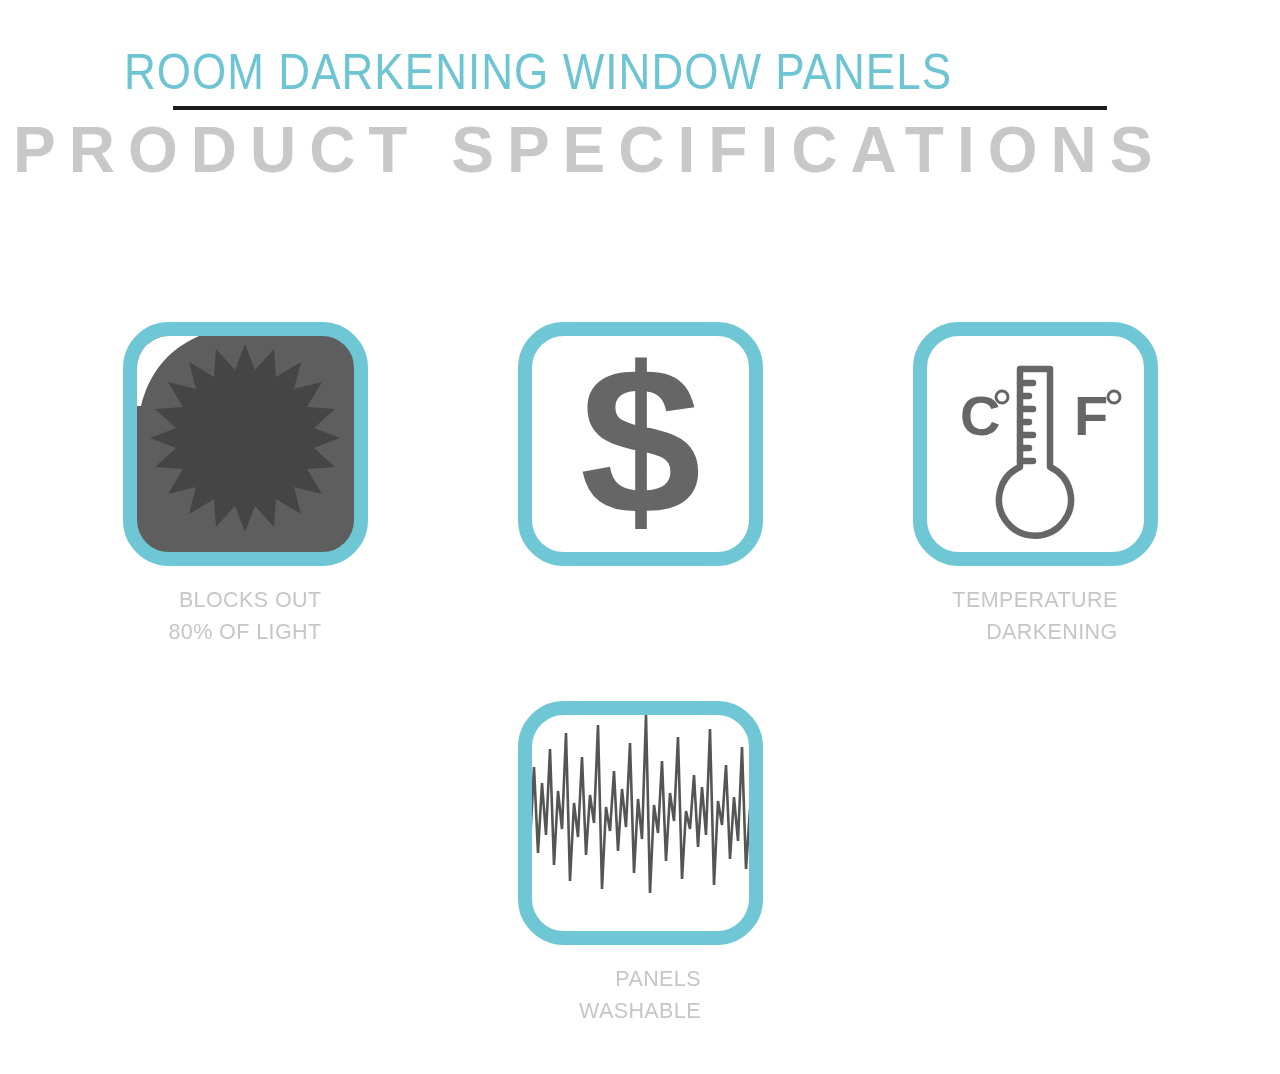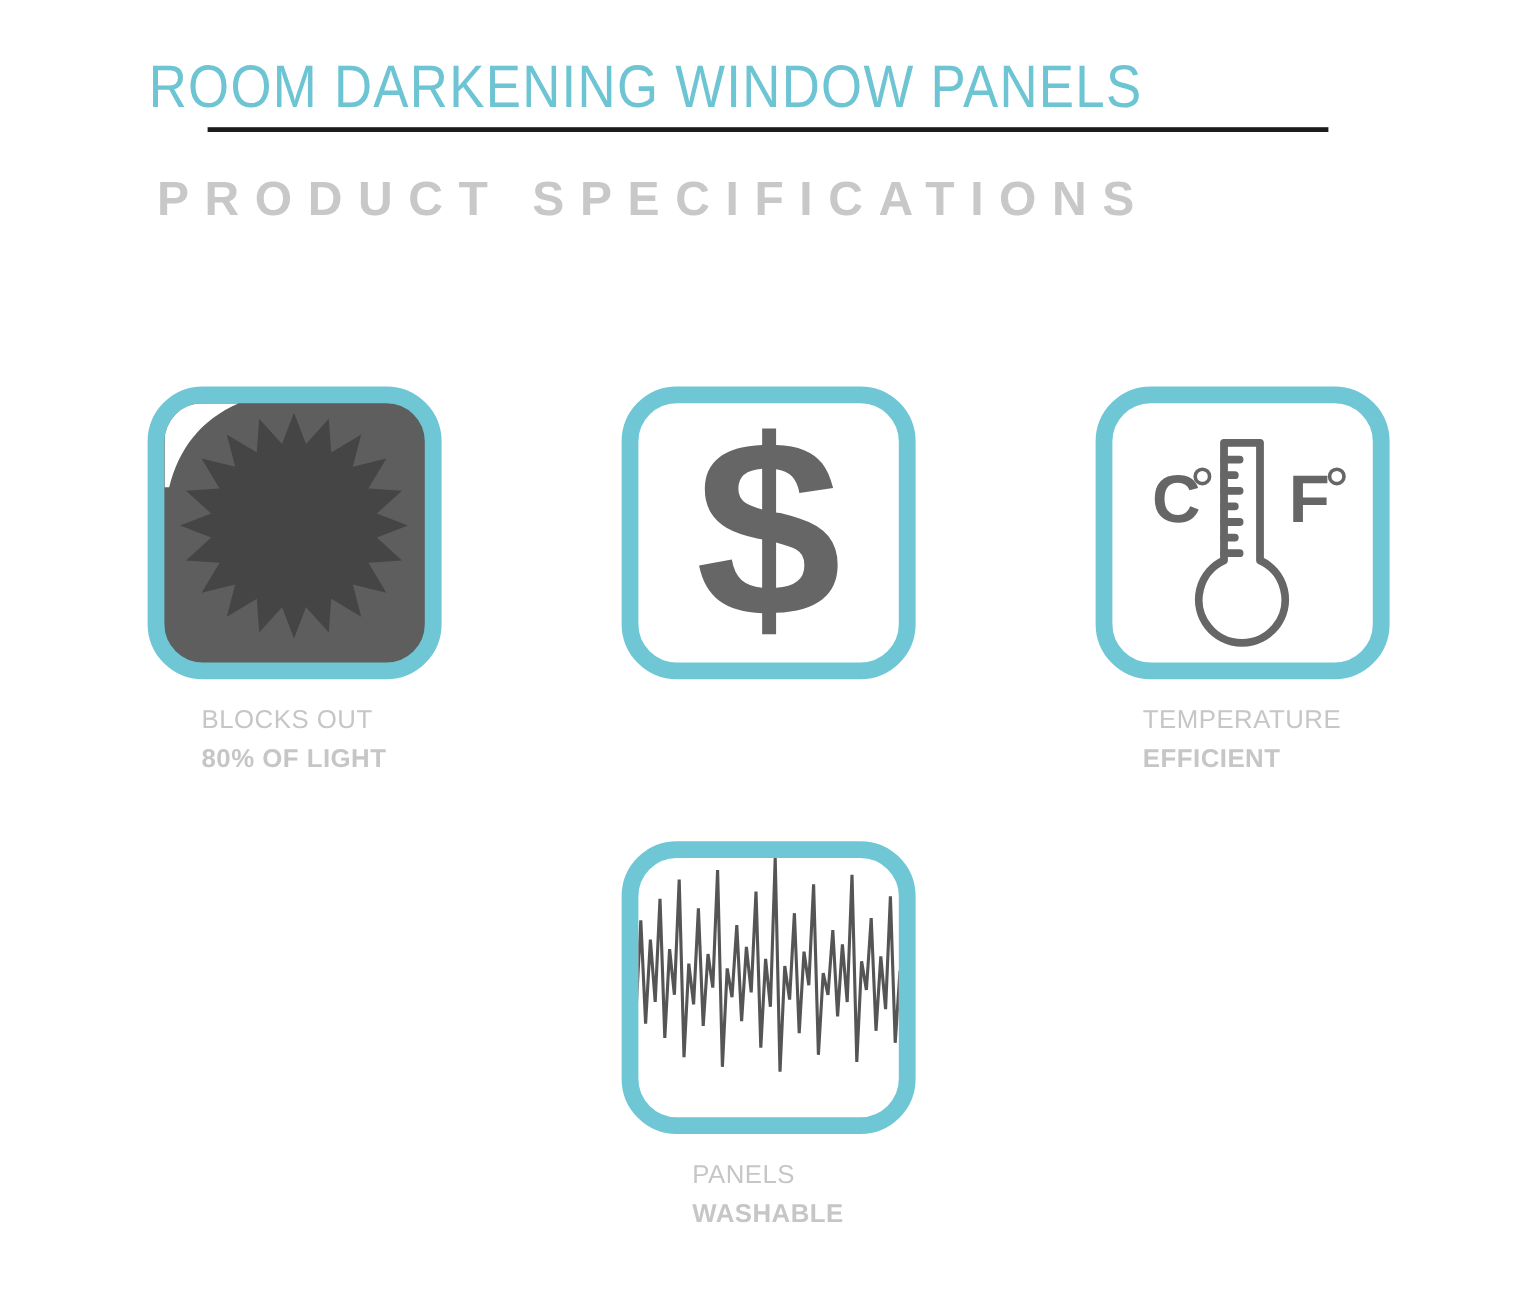--- a/index.html
+++ b/index.html
@@ -41,26 +41,26 @@
     justify-content: center;
     margin-top: 6px;
   }
   .divider {
     width: 934px;
     height: 4px;
     background: #1c1c1c;
   }
   .title-sub {
     font-family: "Liberation Sans", sans-serif;
-    font-size: 40px;
+    font-size: 64px;
     line-height: 60px;
     letter-spacing: 13px;
     color: #c8c8c8;
     font-weight: bold;
-    margin-top: 26px;
+    margin-top: 10px;
     padding-left: 13px;
     white-space: nowrap;
   }
 
   
   .row {
     position: absolute;
     display: flex;
     justify-content: center;
     width: 1280px;
@@ -88,29 +88,29 @@
     display: flex;
     align-items: center;
     justify-content: center;
   }
   .card.dark {
     background: #5e5e5e;
   }
 
   .caption {
     margin-top: 18px;
-    text-align: left;
+    text-align: right;
     color: #c6c6c6;
     font-size: 21.5px;
     line-height: 32px;
     letter-spacing: 0.4px;
     font-weight: 500;
     white-space: nowrap;
   }
-  .caption .l2 { display: block; font-weight: bold; }
+  .caption .l2 { display: block; }
 
   
   .dollar {
     font-family: "Liberation Sans", sans-serif;
     font-size: 210px;
     font-weight: bold;
     color: #666666;
     line-height: 180px;
     transform: scaleX(1.04);
     margin-top: -6px;
@@ -175,21 +175,21 @@
 
           <text x="28" y="94" font-family="Liberation Sans, sans-serif" font-size="56" font-weight="600" fill="#666666">C</text>
           <circle cx="70" cy="56" r="6" fill="none" stroke="#666666" stroke-width="3"></circle>
           <text x="142" y="94" font-family="Liberation Sans, sans-serif" font-size="56" font-weight="600" fill="#666666">F</text>
           <circle cx="182" cy="56" r="6" fill="none" stroke="#666666" stroke-width="3"></circle>
         </svg>
       </span>
     </div>
     <div class="caption">
       <span>TEMPERATURE</span>
-      <span class="l2">EFFICIENT</span>
+      <span class="l2">DARKENING</span>
     </div>
   </div>
 
 </div>
 
 <div class="row row-2">
 
   <div class="spec">
     <div class="card">
       <span>

